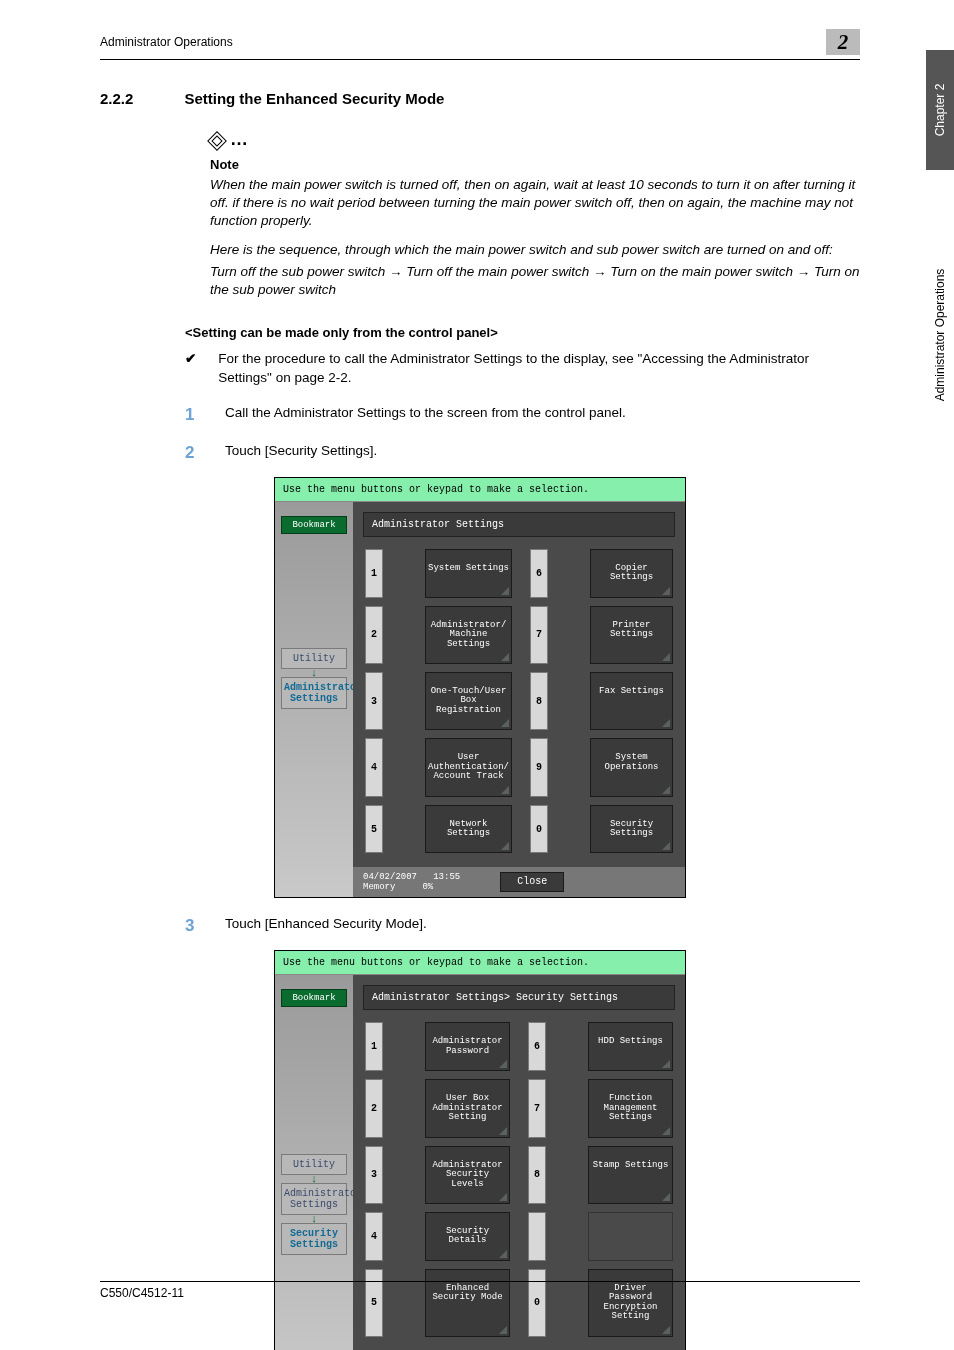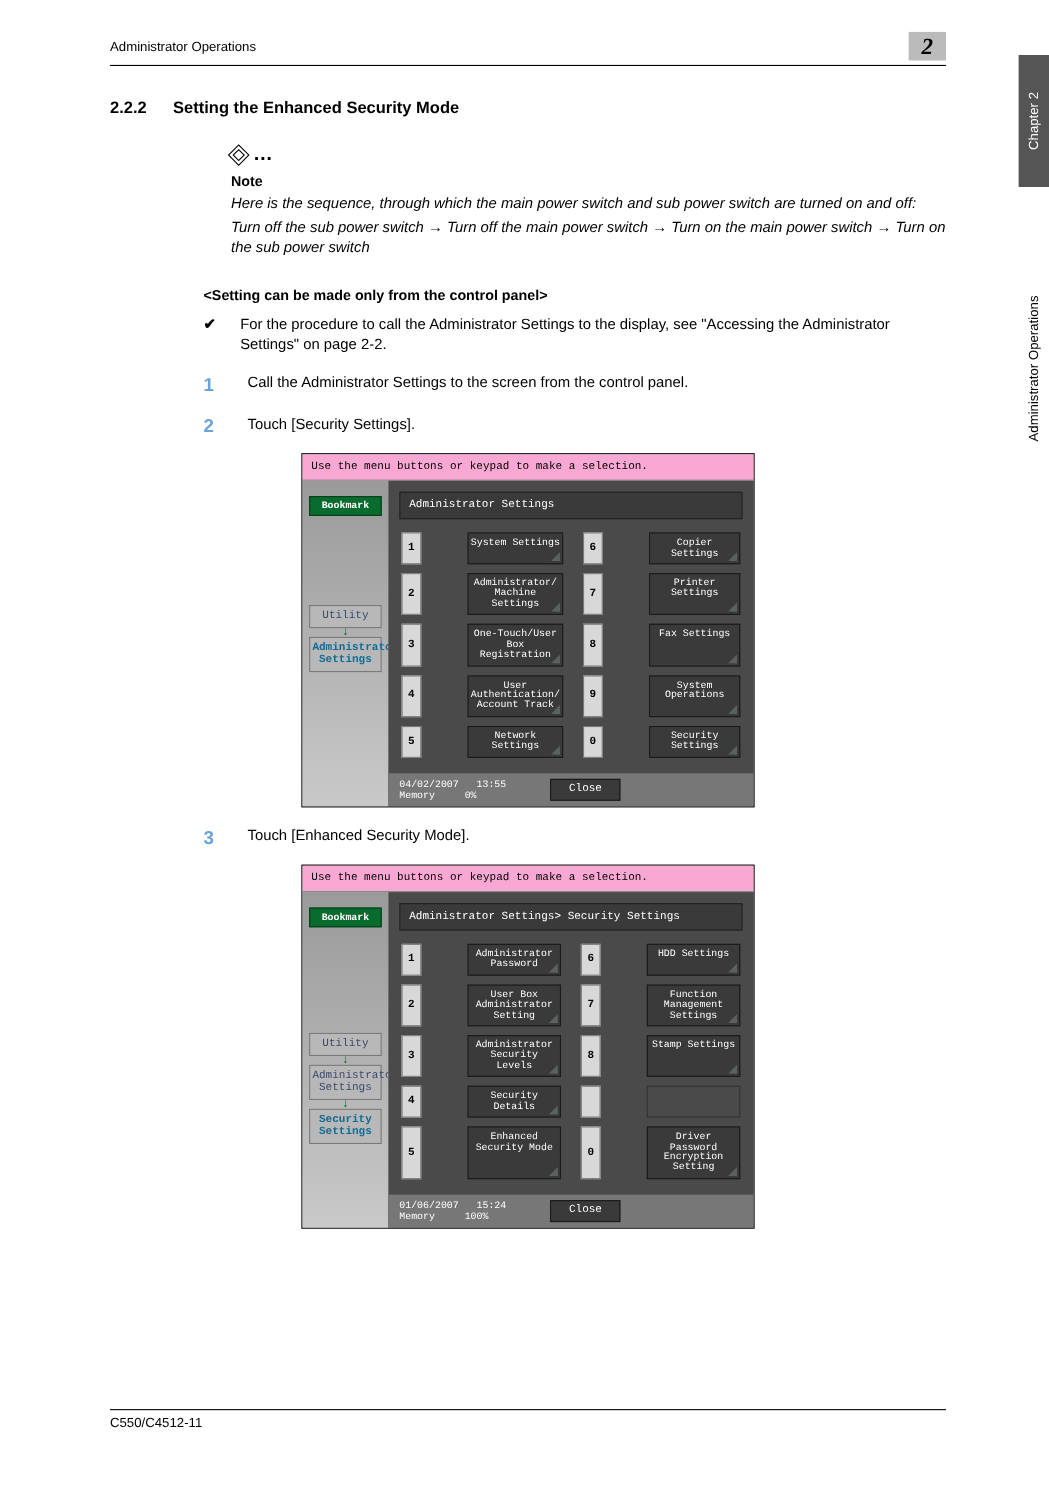--- a/index.html
+++ b/index.html
@@ -35,21 +35,21 @@
     align-items: center;
     justify-content: center;
     font-family: "Times New Roman", serif;
     font-style: italic;
     font-weight: bold;
     font-size: 21px;
   }
   .section-head {
     margin-top: 30px;
     display: flex;
-    gap: 24px;
+    gap: 51px;
     font-weight: bold;
     font-size: 15px;
   }
   .note-block {
     margin-left: 110px;
     margin-top: 25px;
   }
   .note-icon {
     width: 12px;
     height: 12px;
@@ -119,21 +119,21 @@
     display: flex;
     flex-direction: column;
     align-items: stretch;
   }
   .side .bookmark {
     background: #0a6b2f;
     border: 1px solid #053d1a;
     margin: 14px 6px 20px 6px;
     text-align: center;
     padding: 3px 0;
-    font-weight: bold;
+    font-weight: normal;
     font-size: 9px;
   }
   .side .nav {
     background: #b8b8b8;
     border: 1px solid #7a7a7a;
     color: #3b4a6b;
     margin: 0 6px;
     text-align: center;
     padding: 4px 2px;
     font-size: 10px;
@@ -147,21 +147,21 @@
     margin: -2px 0;
   }
   .side .nav.active { color: #116b95; font-weight: bold; }
   .main {
     flex: 1;
     background: #4a4a4a;
     display: flex;
     flex-direction: column;
   }
   .instruction {
-    background: #f9a8d4;
+    background: #86efac;
     color: #000;
     font-size: 10px;
     padding: 6px 8px;
     border-bottom: 1px solid #888;
   }
   .header-bar {
     background: #3a3a3a;
     border: 1px solid #222;
     margin: 10px 10px 12px 10px;
     padding: 6px 8px;
@@ -184,21 +184,21 @@
     display: flex;
     align-items: center;
     justify-content: center;
     font-size: 10px;
   }
   .optbtn {
     flex: 1;
     background: #3a3a3a;
     border: 1px solid #1a1a1a;
     text-align: center;
-    padding: 4px 2px;
+    padding: 14px 2px;
     font-size: 9px;
     color: #fff;
     line-height: 1.05;
     position: relative;
     margin-left: 36px;
   }
   .optbtn::after{
     content:"";
     position:absolute;
     right:2px;bottom:2px;
@@ -282,20 +282,21 @@
 
   <div class="section-head">
     <span>2.2.2</span>
     <span>Setting the Enhanced Security Mode</span>
   </div>
 
   <div class="note-block">
     <div><span class="note-icon"></span><span class="note-dots">…</span></div>
     <div class="note-title">Note</div>
     <div class="note-body">
+      <p>When the main power switch is turned off, then on again, wait at least 10 seconds to turn it on after turning it off. if there is no wait period between turning the main power switch off, then on again, the machine may not function properly.</p>
       <p style="margin-bottom:2px;">Here is the sequence, through which the main power switch and sub power switch are turned on and off:</p>
       <p>Turn off the sub power switch → Turn off the main power switch → Turn on the main power switch → Turn on the sub power switch</p>
     </div>
   </div>
 
   <div class="subhead">&lt;Setting can be made only from the control panel&gt;</div>
 
   <div class="bullet-row">
     <span class="mark">✔</span>
     <span>For the procedure to call the Administrator Settings to the display, see "Accessing the Administrator Settings" on page 2-2.</span>

